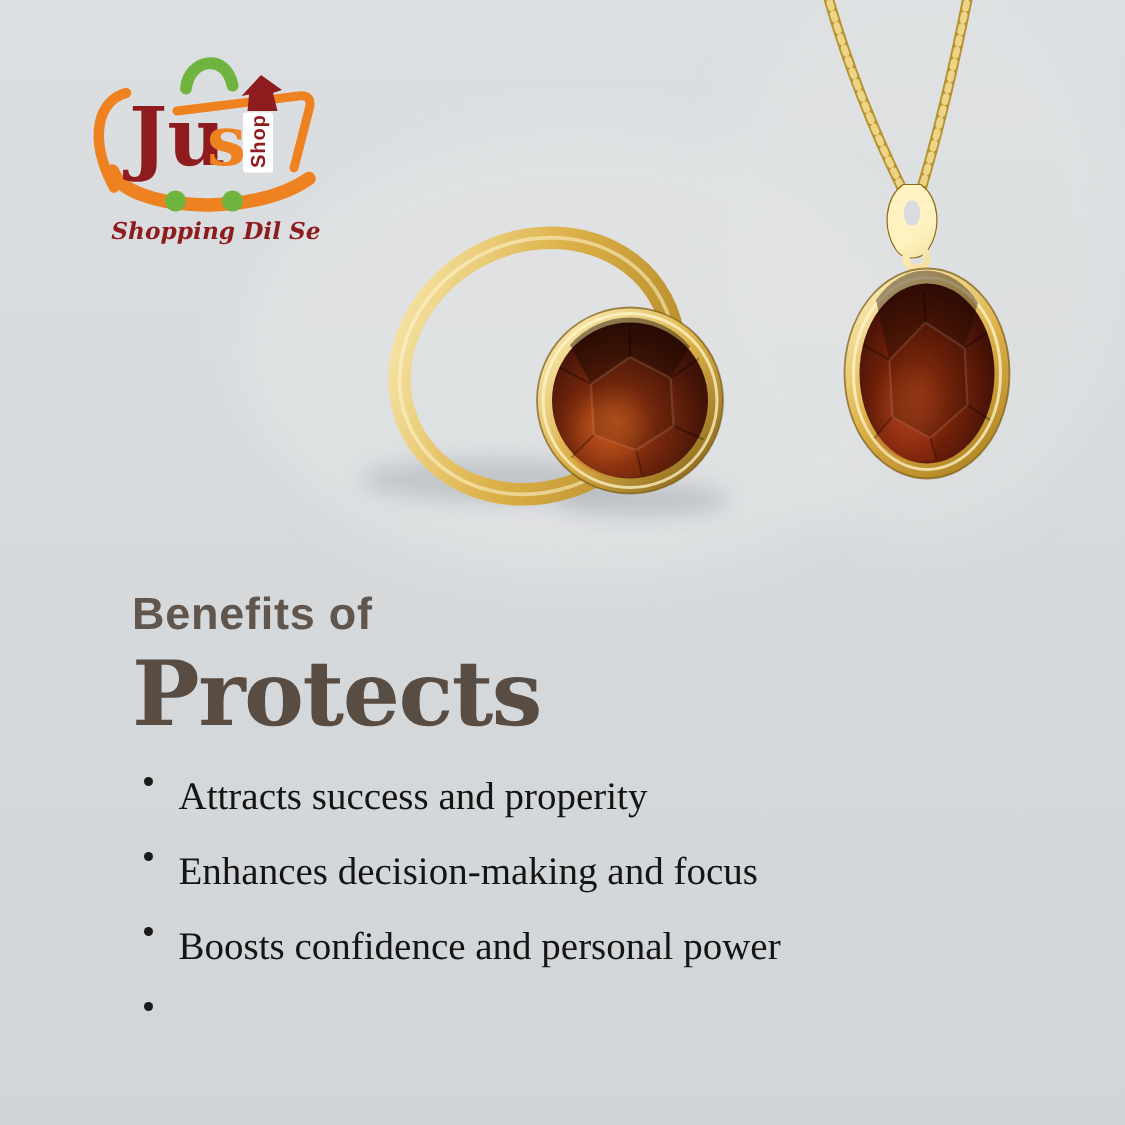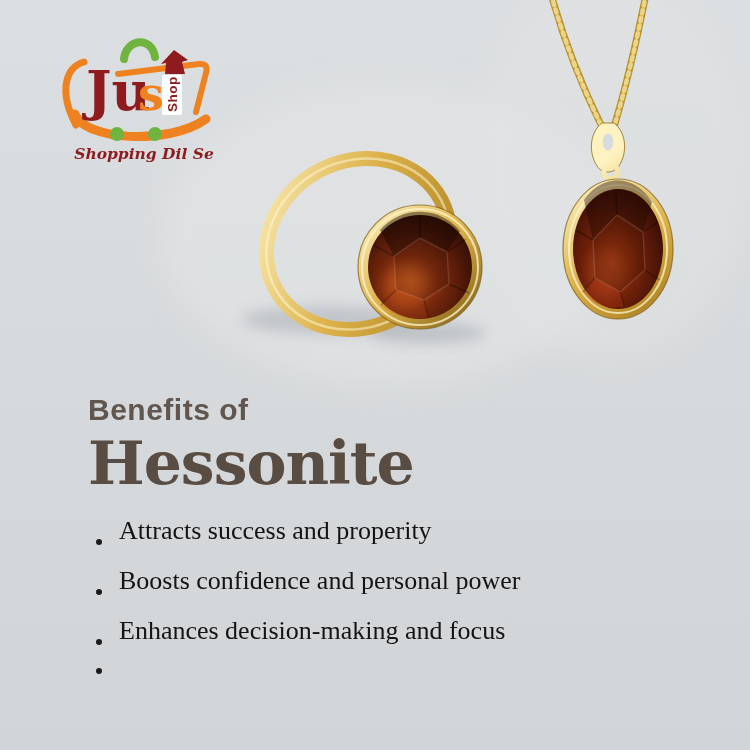--- a/index.html
+++ b/index.html
@@ -21,21 +21,21 @@
   .title{
     margin:6px 0 0 0;
     font-family:"DejaVu Serif","Liberation Serif",serif;
     font-size:60px;font-weight:bold;letter-spacing:-1px;
     color:#594c42;line-height:62px;
   }
   .benefits{
     list-style:none;margin:22px 0 0 0;padding:0;
   }
   .benefits li{
-    display:flex;align-items:flex-end;
+    display:flex;align-items:flex-start;
     margin:0 0 21px 0;
     font-family:"Liberation Serif",serif;
     font-size:26px;color:#141414;line-height:29px;
   }
   .dot{
     width:6px;height:6px;border-radius:50%;background:#1a1a1a;
     margin:2px 17px 0 8px;flex:0 0 auto;
   }
 </style>
 </head>
@@ -151,33 +151,33 @@
     <text x="30" y="77" font-family="DejaVu Serif, Liberation Serif, serif" font-weight="bold" font-size="54" fill="#8e1c1e">Ju</text>
     <text x="82" y="77" font-family="DejaVu Serif, Liberation Serif, serif" font-weight="bold" font-size="46" fill="#ef8220">s</text>
     <rect x="106" y="42" width="20" height="40" rx="2" fill="#ffffff"></rect>
     <text transform="translate(120.5 79) rotate(-90)" font-family="Liberation Sans, sans-serif" font-weight="bold" font-size="13.5" letter-spacing="0.5" fill="#8e1c1e">Shop</text>
     <path d="M 109 41 L 110 30 L 105 31 L 118 17 L 132 27 L 126 29 L 129 41 Z" fill="#8e1c1e"></path>
     <text x="88" y="126" text-anchor="middle" font-family="DejaVu Serif, Liberation Serif, serif" font-style="italic" font-weight="bold" font-size="15.5" fill="#8e1c1e">Shopping Dil Se</text>
   </svg>
 
   <div class="textblock">
     <div class="eyebrow">Benefits of</div>
-    <h1 class="title">Hessonite</h1>
+    <h1 class="title">Protects</h1>
     <ul class="benefits">
       <li>
         <span class="dot"></span>
         <span>Attracts success and properity</span>
       </li>
       <li>
         <span class="dot"></span>
-        <span>Boosts confidence and personal power</span>
+        <span>Enhances decision-making and focus</span>
       </li>
       <li>
         <span class="dot"></span>
-        <span>Enhances decision-making and focus</span>
+        <span>Boosts confidence and personal power</span>
       </li>
       <li>
         <span class="dot"></span>
       </li>
     </ul>
   </div>
 
 </div>
 
 </body></html>

